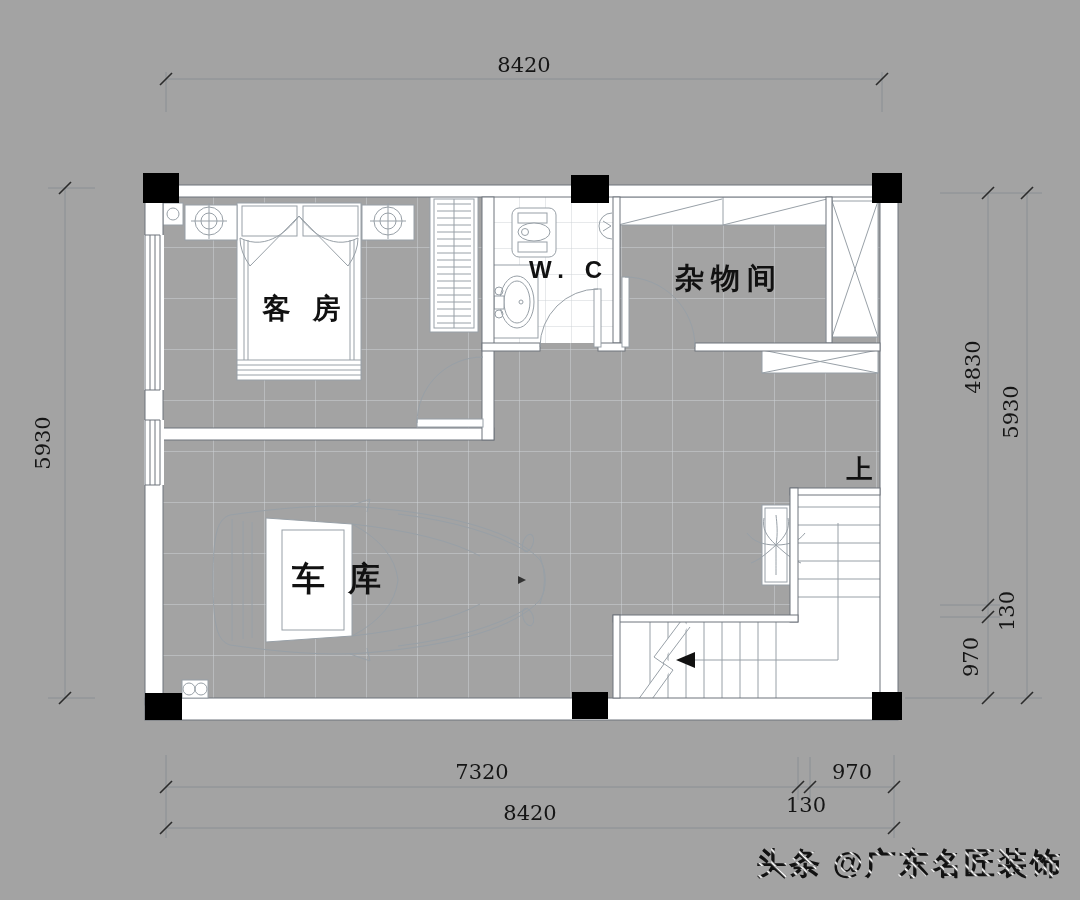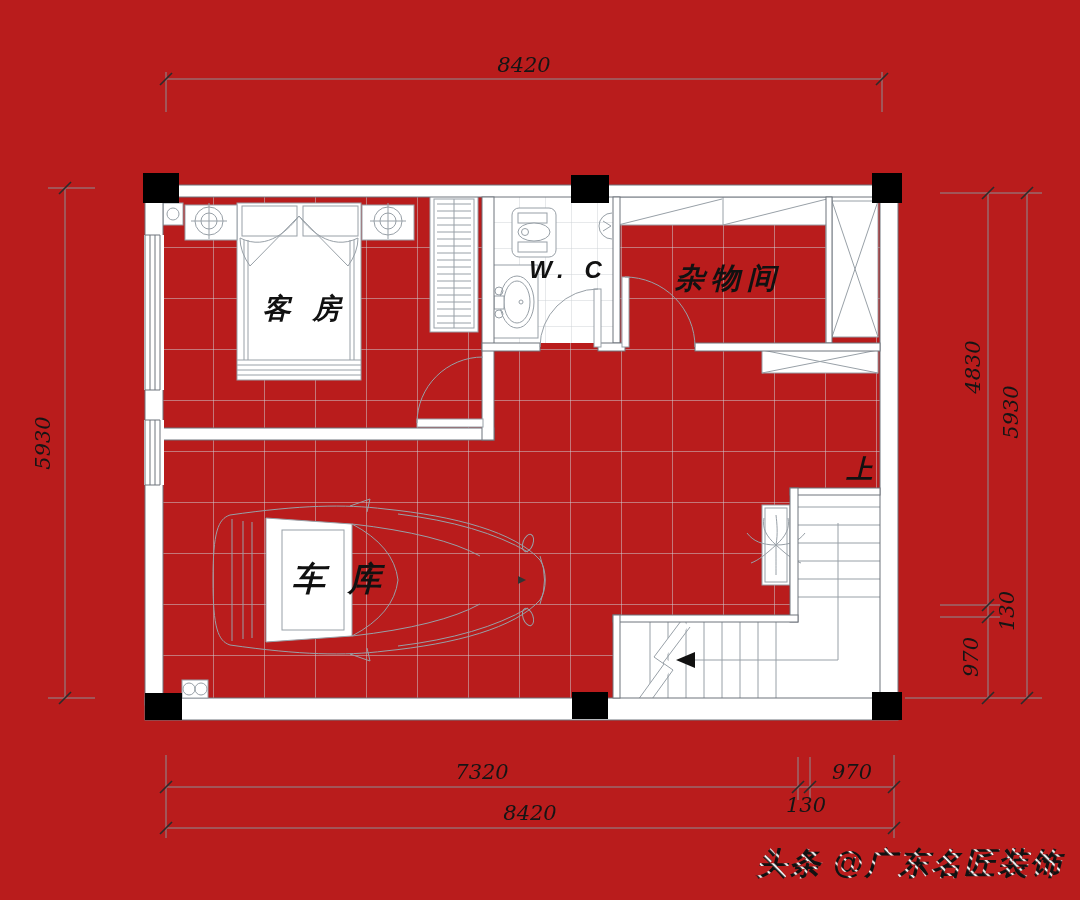--- a/index.html
+++ b/index.html
@@ -1,17 +1,17 @@
 <!DOCTYPE html>
 <html><head>
 <meta charset="utf-8">
 <style>
   html,body{margin:0;padding:0;background:#fff;}
-  .stage{position:relative;width:1080px;height:900px;background:#b91c1c;overflow:hidden;
-         font-family:"Liberation Sans",sans-serif;font-style:italic;}
+  .stage{position:relative;width:1080px;height:900px;background:#a3a3a3;overflow:hidden;
+         font-family:"Liberation Sans",sans-serif;}
   svg{position:absolute;left:0;top:0;}
   .wall{fill:#ffffff;stroke:#6f757c;stroke-width:1;}
   .thin{fill:none;stroke:#6f757c;stroke-width:1;}
   .furn{fill:none;stroke:#98a0a7;stroke-width:1;}
   .furnf{fill:#ffffff;stroke:#98a0a7;stroke-width:1;}
   .white{fill:#ffffff;stroke:none;}
   .dim{stroke:#8a8f94;stroke-width:1;fill:none;}
   .tick{stroke:#2b2b2b;stroke-width:1.6;}
   .col{fill:#000000;stroke:none;}
   .dimtxt{font-family:"DejaVu Serif",serif;font-size:21px;fill:#151515;}

